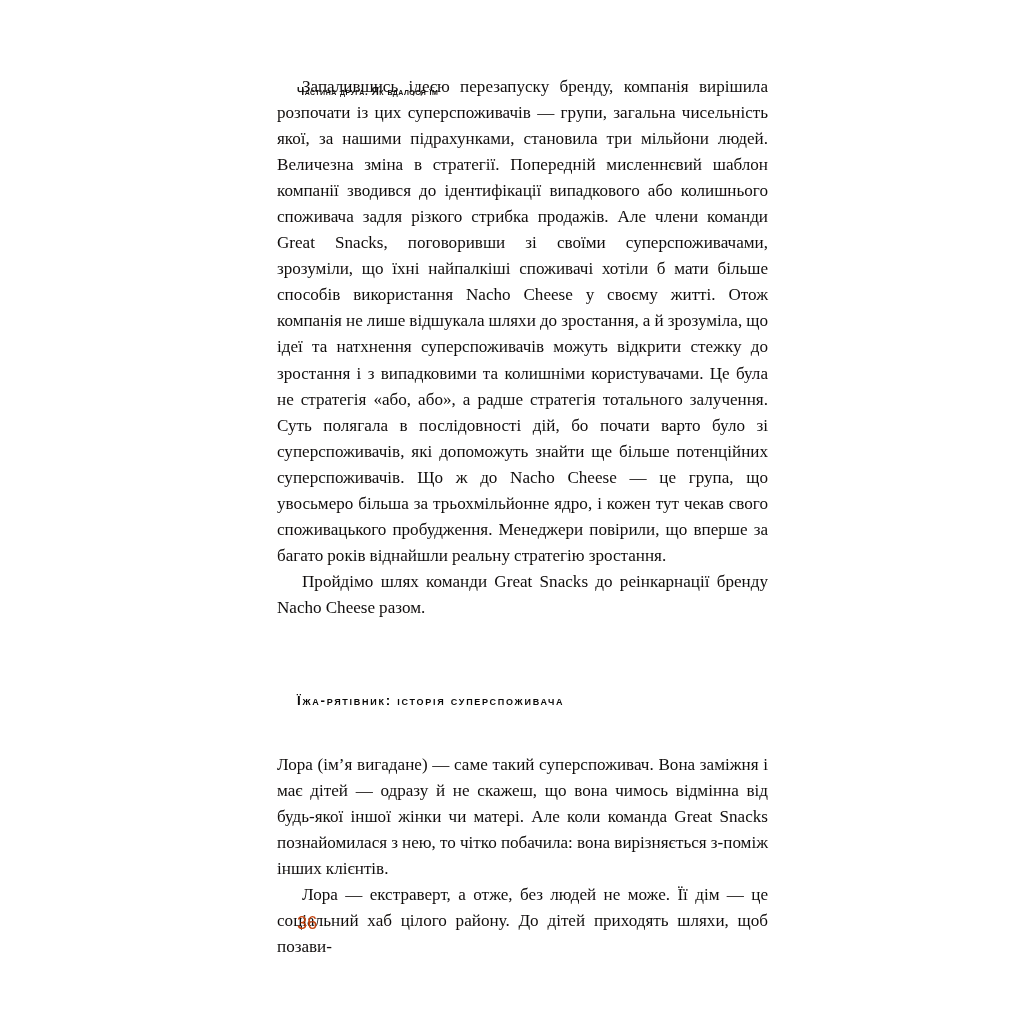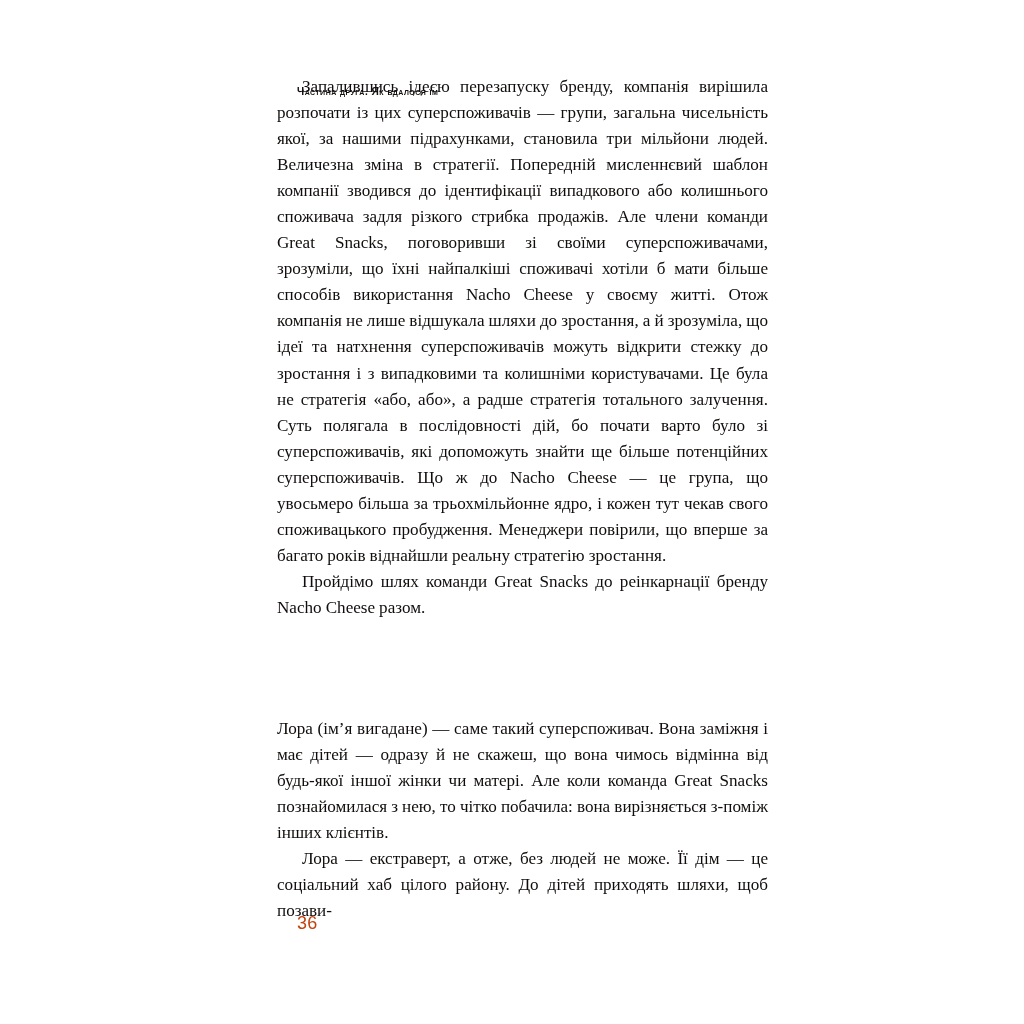--- a/index.html
+++ b/index.html
@@ -77,21 +77,21 @@
     letter-spacing: 1.72px;
     color: #0a0908;
     font-variant: small-caps;
     white-space: nowrap;
   }
 
   
   .textcolumn-lower {
     position: absolute;
     left: 277px;
-    top: 716px;
+    top: 752px;
     width: 491px;
   }
 
   
   .folio {
     position: absolute;
     left: 297px;
     top: 913px;
     font-family: "Liberation Sans", "DejaVu Sans", sans-serif;
     font-size: 18px;
@@ -106,20 +106,21 @@
 
 <div class="page">
 
   <div class="running-header">Частина друга. Як вдалося їм</div>
 
   <div class="textcolumn">
     <p class="para indent">Запалившись ідеєю перезапуску бренду, компанія вирішила розпочати із цих суперспоживачів — групи, загальна чисельність якої, за нашими підрахунками, становила три мільйони людей. Величезна зміна в стратегії. Попередній мисленнєвий шаблон компанії зводився до ідентифікації випадкового або колишнього споживача задля різкого стрибка продажів. Але члени команди Great Snacks, поговоривши зі своїми суперспоживачами, зрозуміли, що їхні найпалкіші споживачі хотіли б мати більше способів використання Nacho Cheese у своєму житті. Отож компанія не лише відшукала шляхи до зростання, а й зрозуміла, що ідеї та натхнення суперспоживачів можуть відкрити стежку до зростання і з випадковими та колишніми користувачами. Це була не стратегія «або, або», а радше стратегія тотального залучення. Суть полягала в послідовності дій, бо почати варто було зі суперспоживачів, які допоможуть знайти ще більше потенційних суперспоживачів. Що ж до Nacho Cheese — це група, що увосьмеро більша за трьохмільйонне ядро, і кожен тут чекав свого споживацького пробудження. Менеджери повірили, що вперше за багато років віднайшли реальну стратегію зростання.</p>
     <p class="para indent">Пройдімо шлях команди Great Snacks до реінкарнації бренду Nacho Cheese разом.</p>
   </div>
 
+  <div class="section-heading">Їжа-рятівник: історія суперспоживача</div>
 
   <div class="textcolumn-lower">
     <p class="para">Лора (ім’я вигадане) — саме такий суперспоживач. Вона заміжня і має дітей — одразу й не скажеш, що вона чимось відмінна від будь-якої іншої жінки чи матері. Але коли команда Great Snacks познайомилася з нею, то чітко побачила: вона вирізняється з-поміж інших клієнтів.</p>
     <p class="para indent">Лора — екстраверт, а отже, без людей не може. Її дім — це соціальний хаб цілого району. До дітей приходять шляхи, щоб позави-</p>
   </div>
 
   <div class="folio">36</div>
 
 </div>
 

